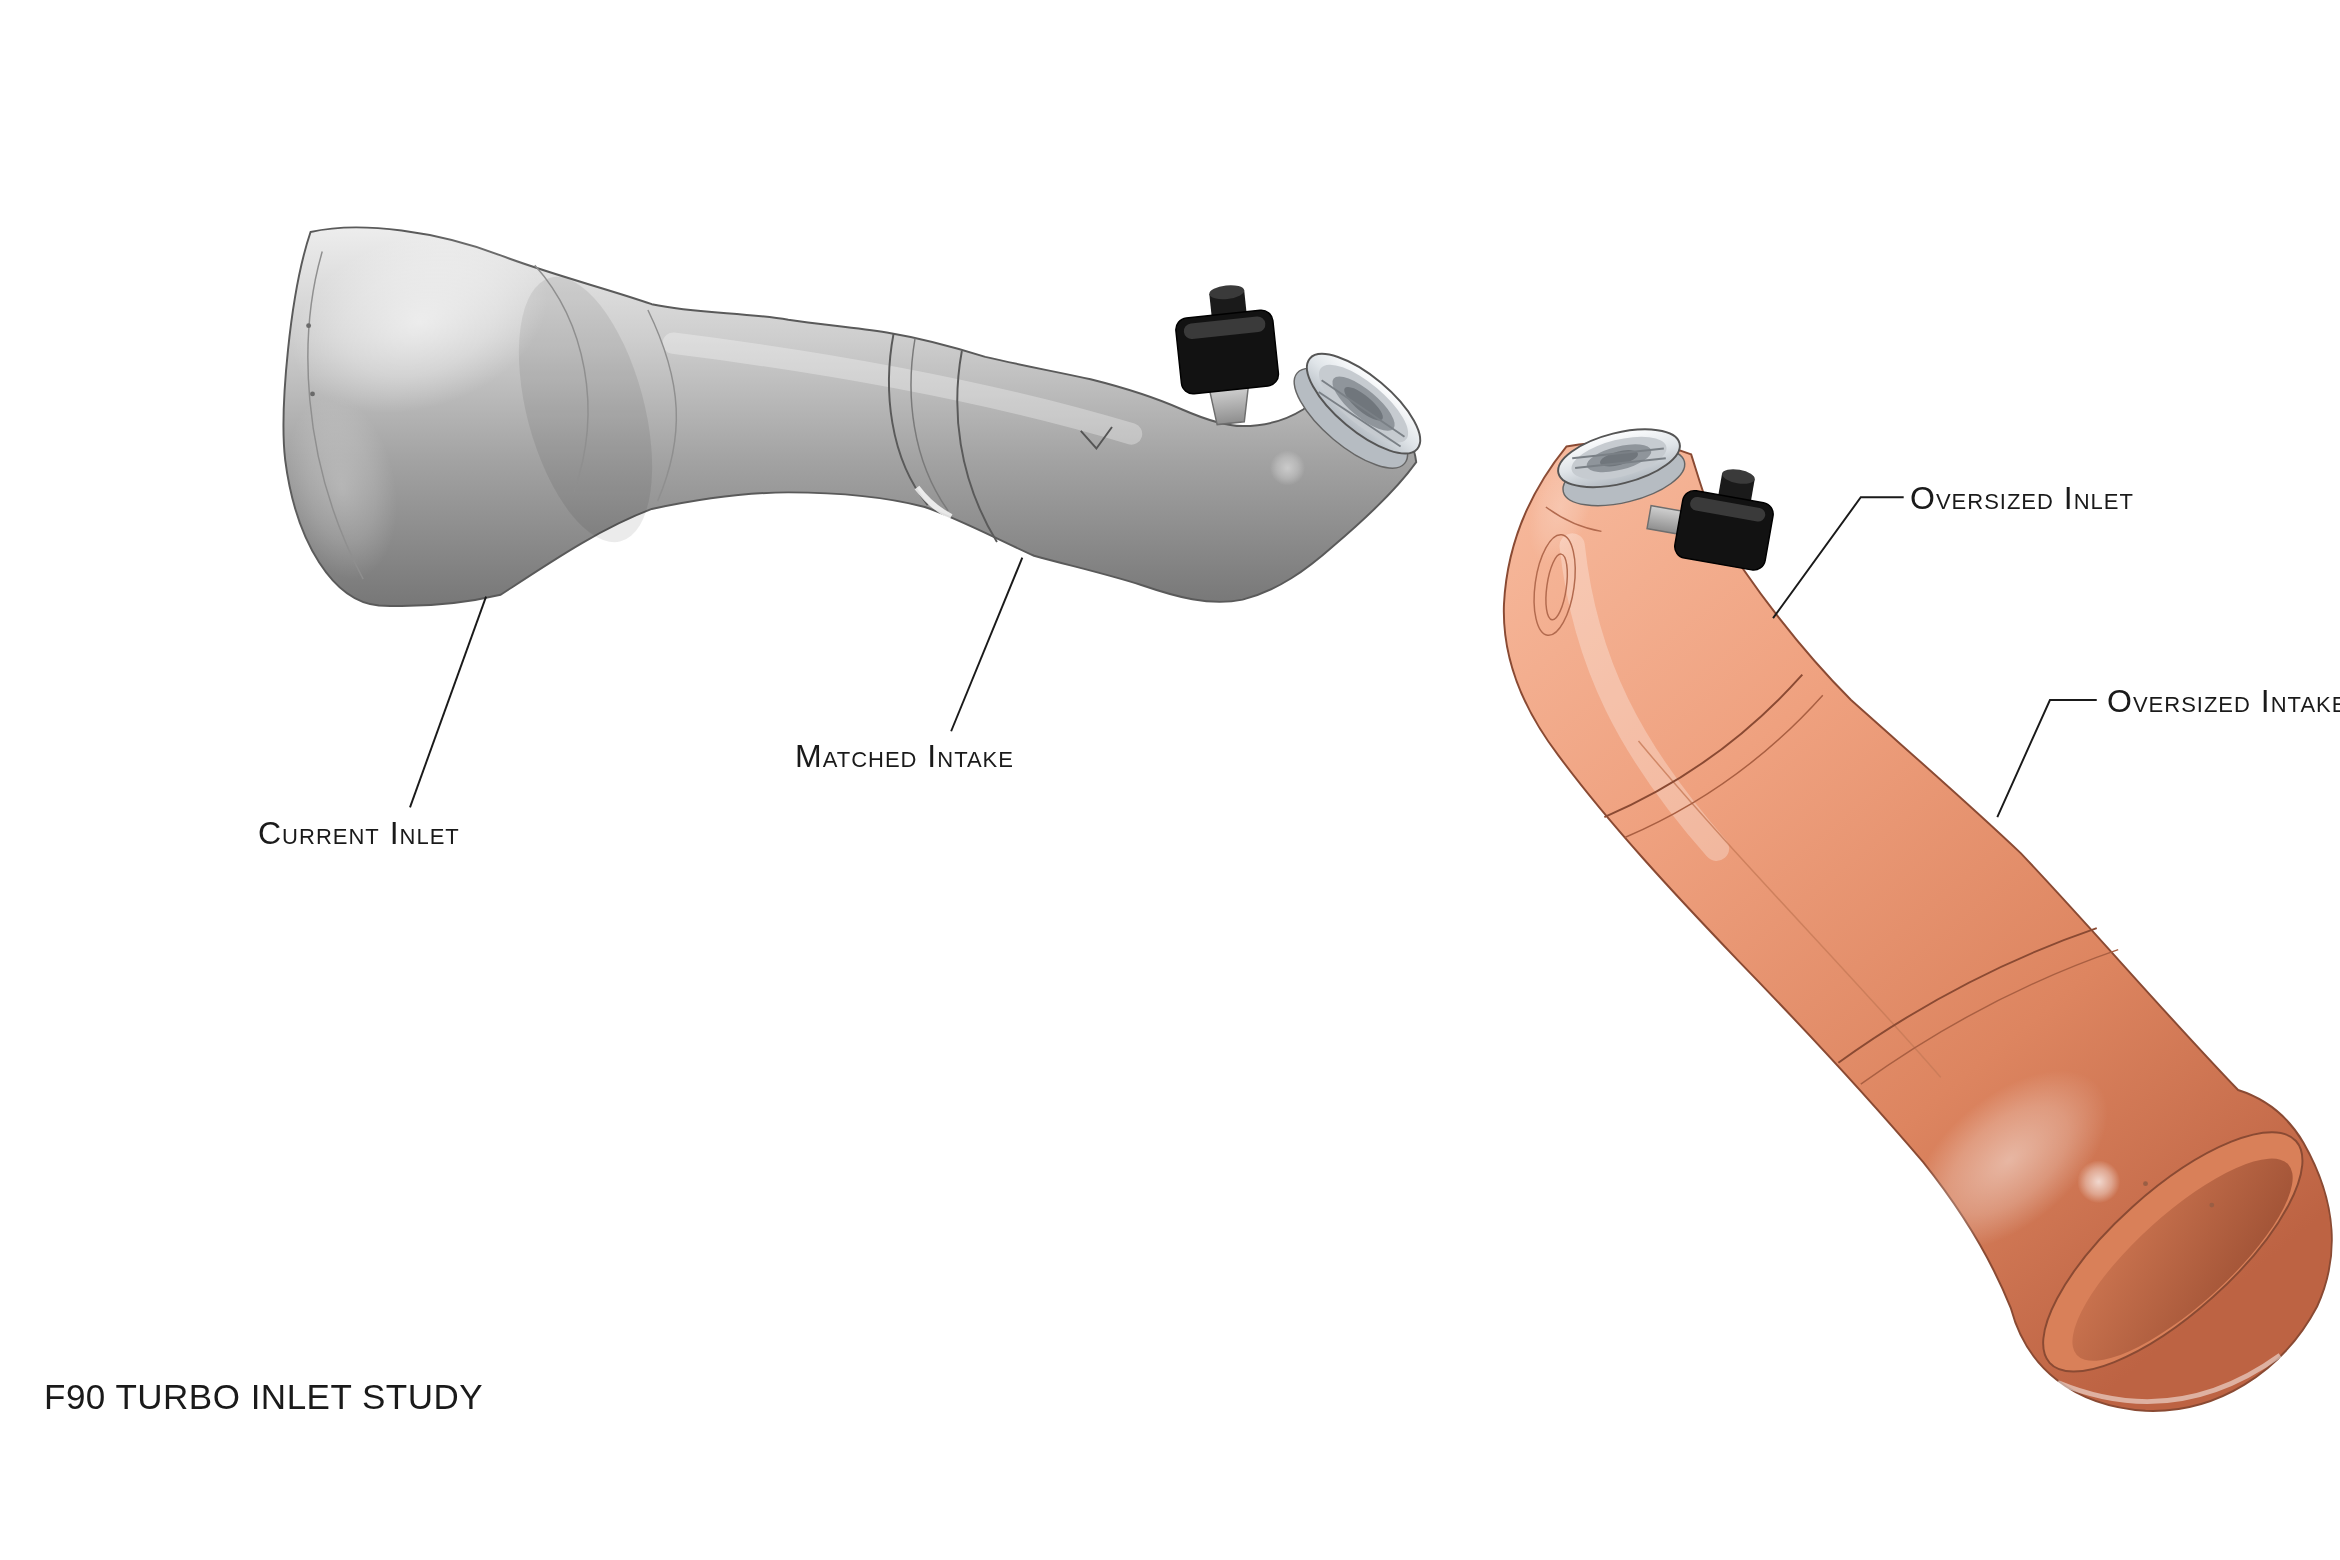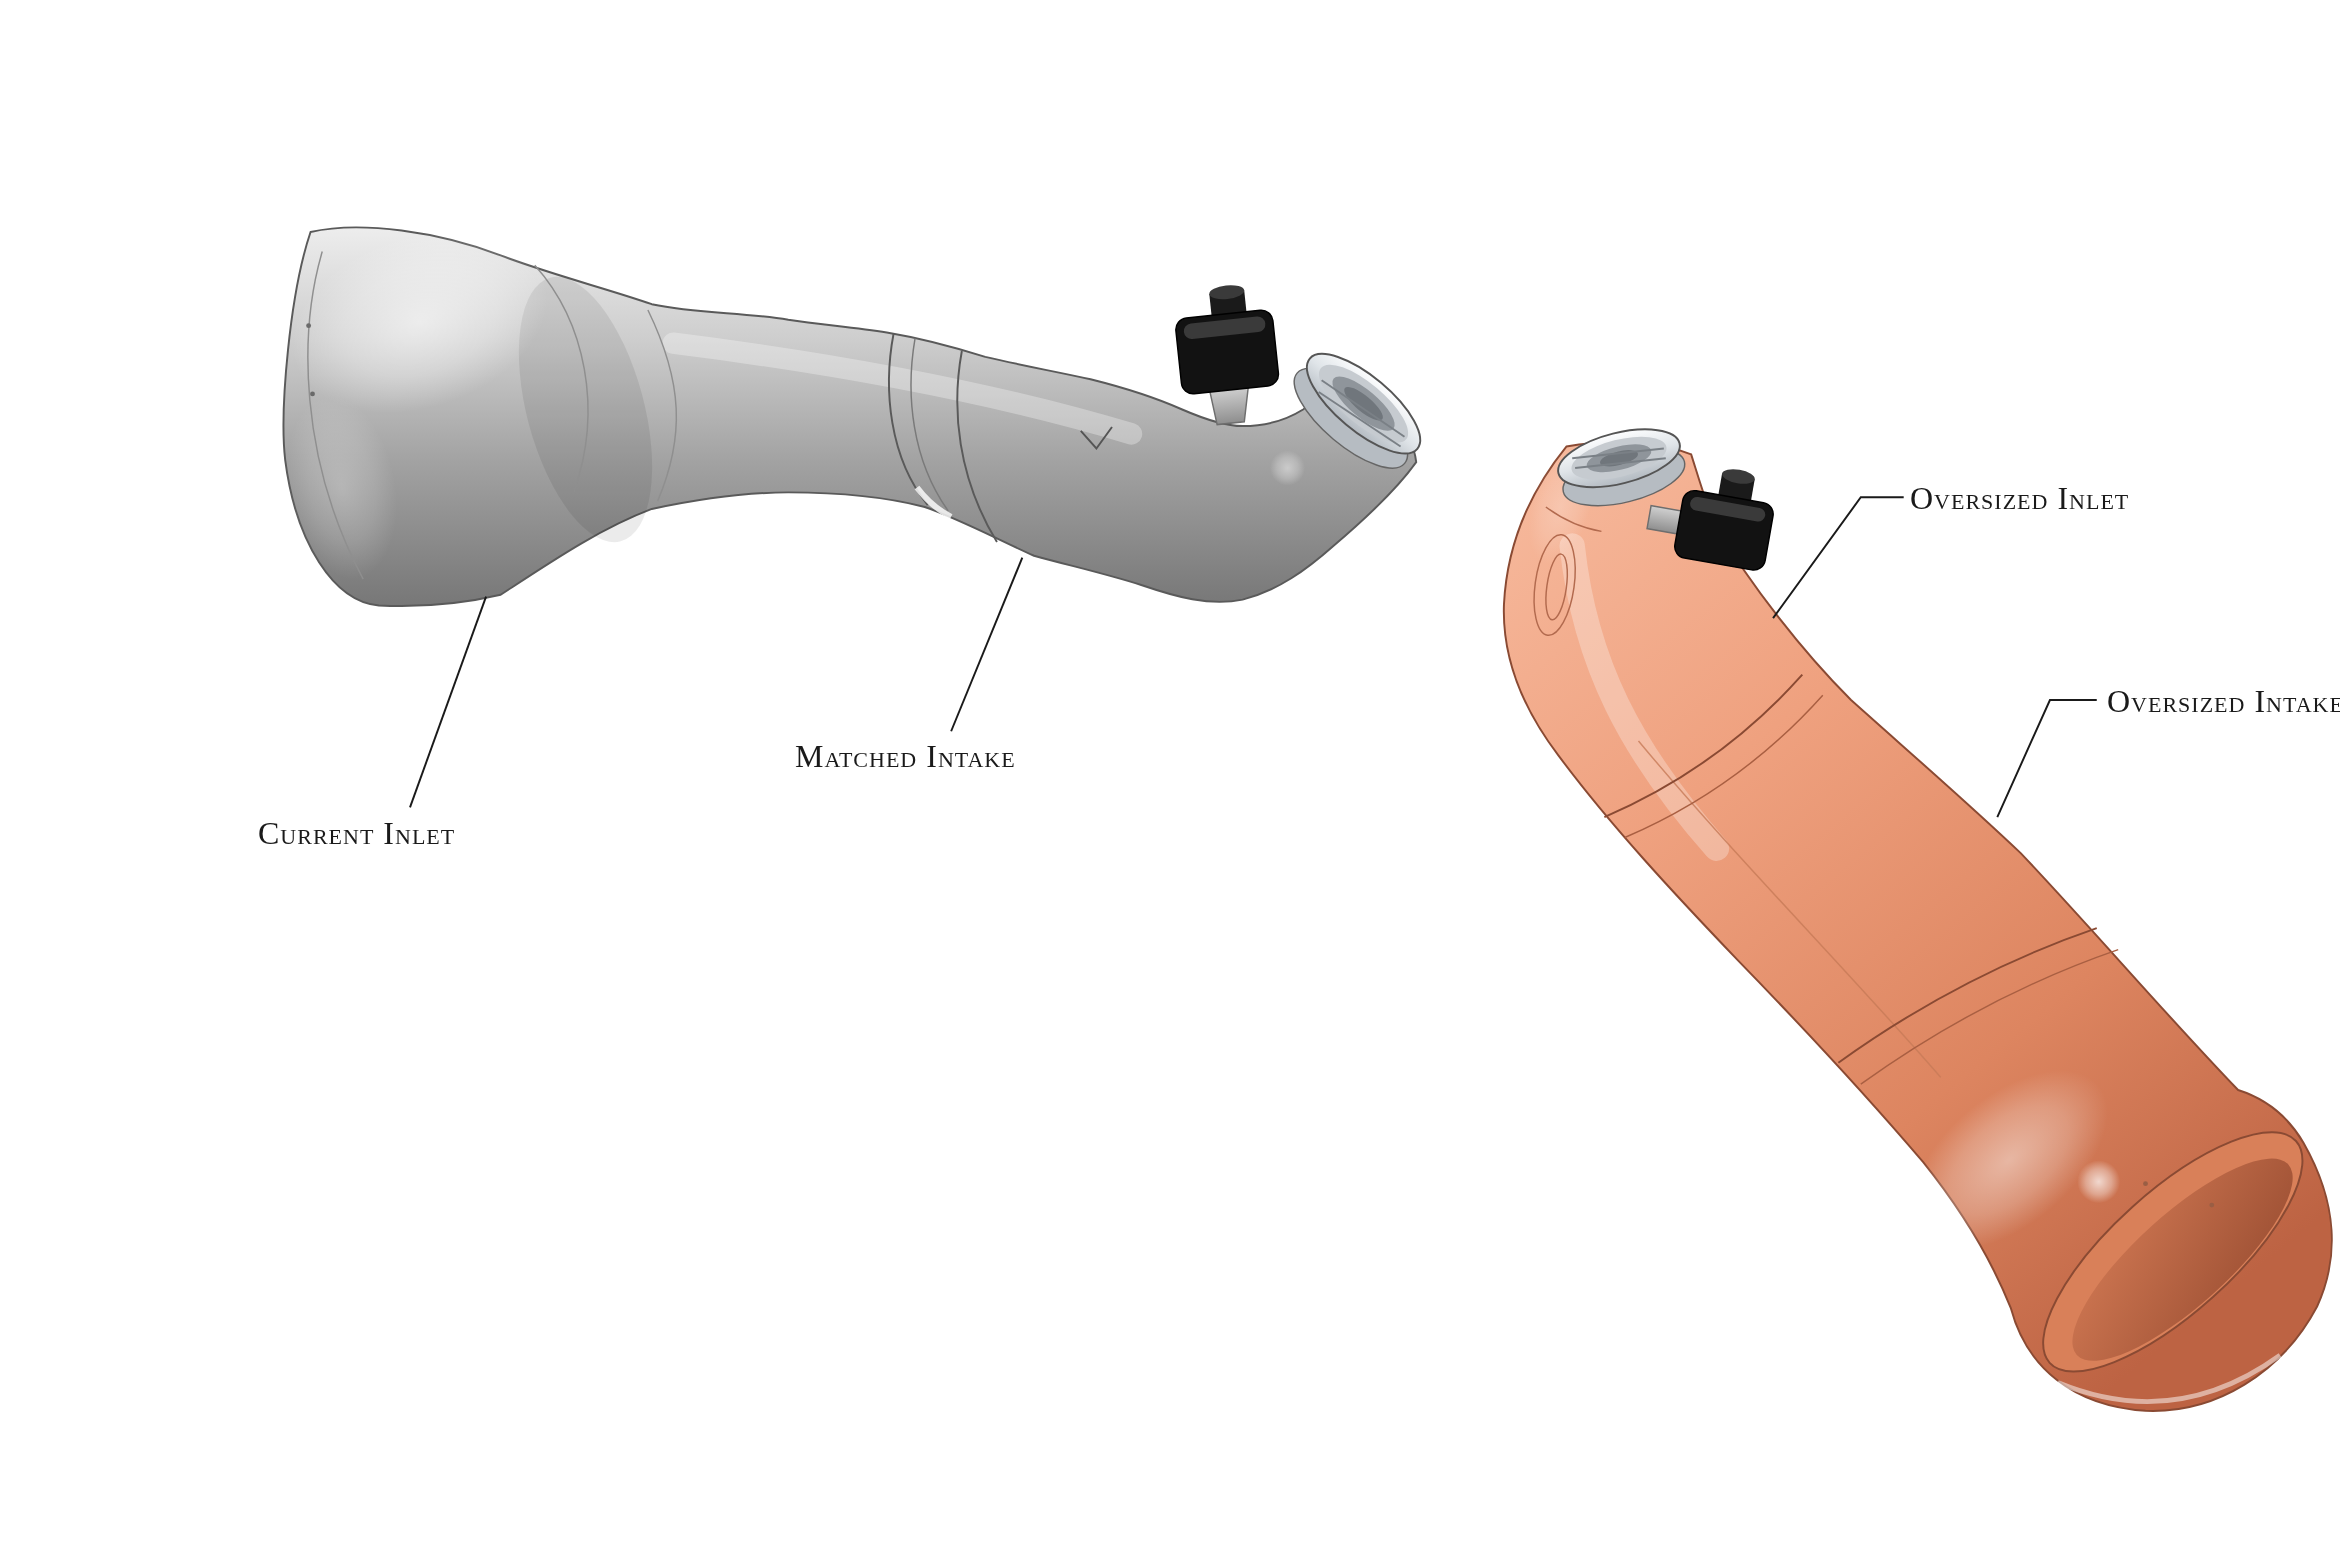--- a/index.html
+++ b/index.html
@@ -6,21 +6,21 @@
   body {
     width: 2341px; height: 1560px;
     overflow: hidden;
     background: var(--background, #ffffff);
     font-family: "Liberation Sans", sans-serif;
   }
   .stage { position: relative; width: 2341px; height: 1560px; }
   .stage svg { position: absolute; left: 0; top: 0; }
   .anno {
     position: absolute;
-    font-family: Liberation Serif, serif;
+    font-family: Liberation Sans, sans-serif;
     font-size: 32px;
     font-variant: small-caps;
     letter-spacing: 1px;
     color: var(--text-color, #1a1a1a);
     white-space: nowrap;
   }
   .title {
     position: absolute;
     font-family: "Liberation Sans", sans-serif;
     font-size: 35px;
@@ -202,14 +202,15 @@
   </svg>
 
   <div class="anno" style="left:258px; top:815px">Current Inlet</div>
 
   <div class="anno" style="left:795px; top:738px">Matched Intake</div>
 
   <div class="anno" style="left:1910px; top:480px">Oversized Inlet</div>
 
   <div class="anno" style="left:2107px; top:683px">Oversized Intake</div>
 
+  <div class="title" style="left:44px; top:1377px">F90 TURBO INLET STUDY</div>
 </div>
 
 
 </body></html>

